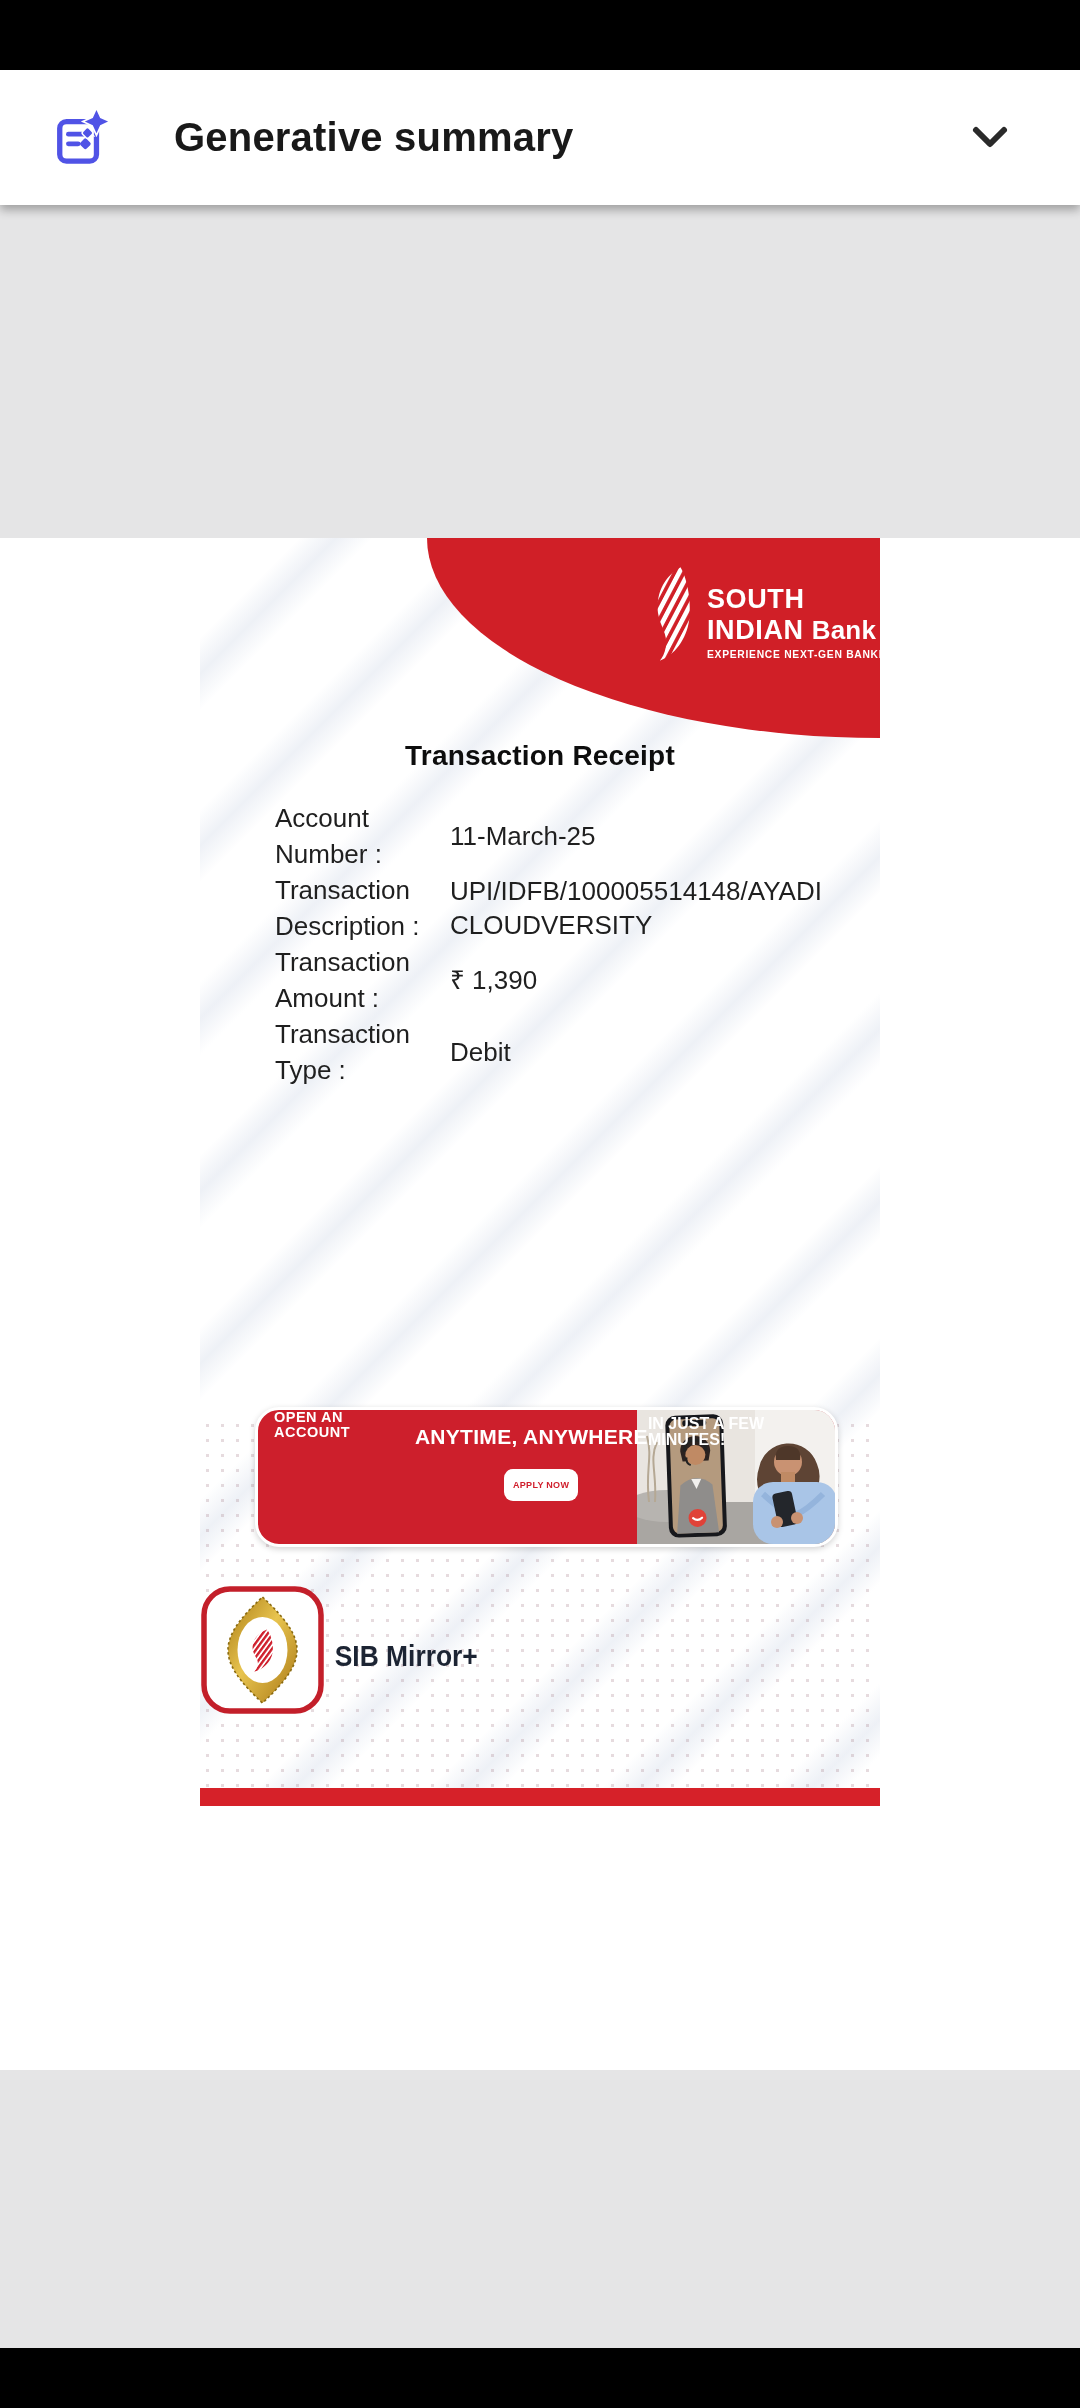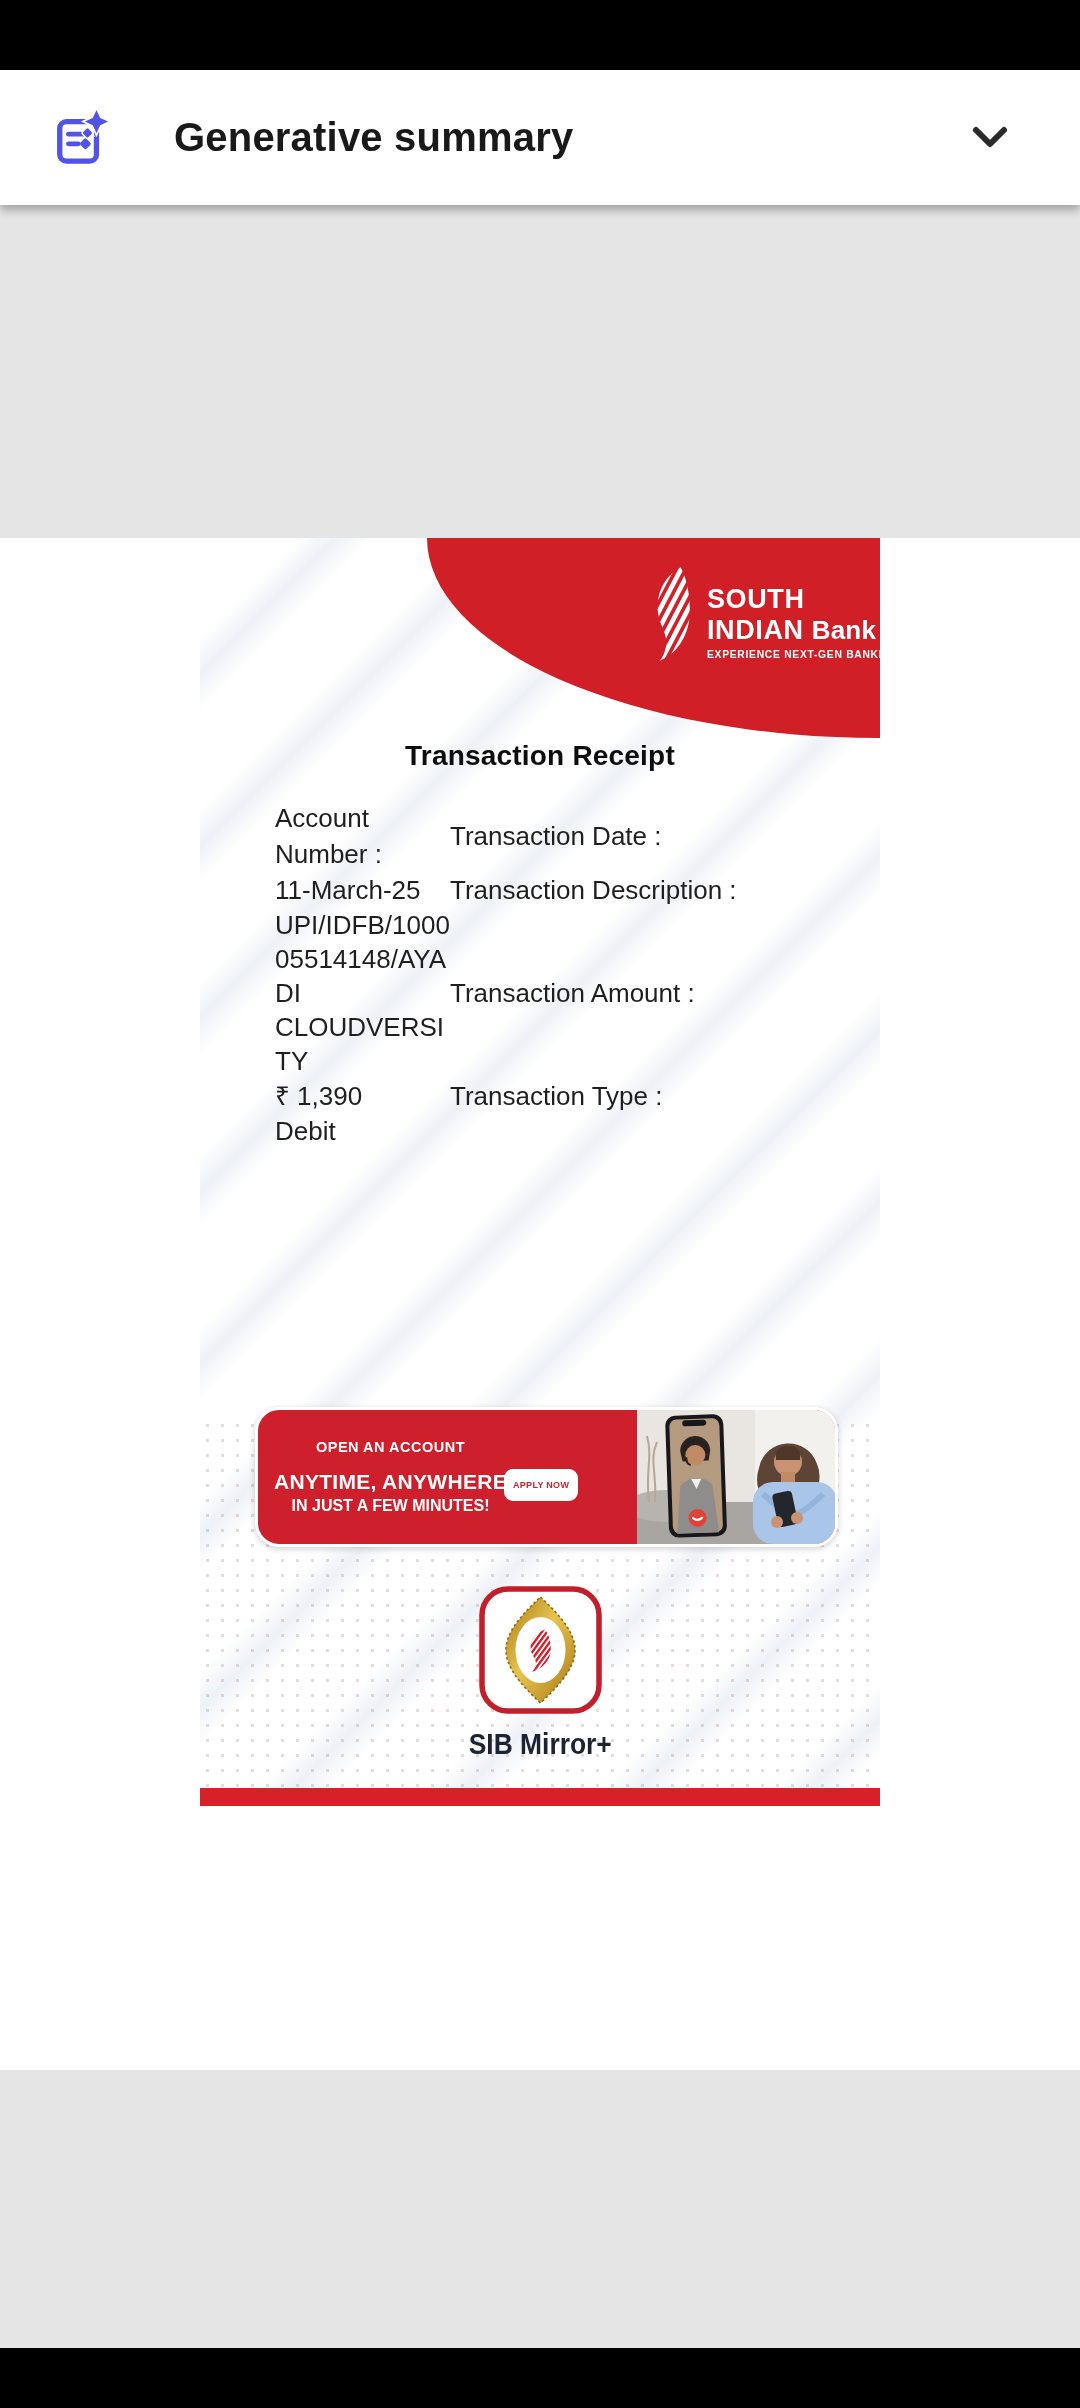--- a/index.html
+++ b/index.html
@@ -56,32 +56,32 @@
   .rows{position:absolute;left:75px;top:262px;width:580px;
     display:grid;grid-template-columns:175px 1fr;align-items:center;
     font-size:26px;color:#1f1f1f;}
   .rows .lbl{line-height:36px;}
   .rows .val{line-height:34px;max-width:425px;overflow-wrap:anywhere;}
 
   
   .banner{position:absolute;left:55px;top:869px;width:583px;height:140px;background:#cd1f2c;
     border:3px solid #ffffff;border-radius:24px;overflow:hidden;box-sizing:border-box;
     box-shadow:0 2px 6px rgba(0,0,0,.18);}
-  .banner-text{position:absolute;left:16px;top:0;height:100%;display:flex;flex-direction:column;
-    justify-content:center;color:#fff;line-height:1;align-items:center;}
+  .banner-text{position:absolute;left:16px;top:0;height:100%;display:flex;flex-direction:row;
+    justify-content:center;color:#fff;line-height:1;}
   .banner-kicker{font-size:14.5px;font-weight:600;letter-spacing:.5px;}
   .banner-headline{font-size:21px;font-weight:800;letter-spacing:.3px;margin-top:16px;white-space:nowrap;}
   .banner-subline{font-size:16px;font-weight:700;margin-top:6px;}
   .apply-btn{position:absolute;left:246px;top:59px;height:18px;padding:16px 9px;background:#fff;border:none;
     border-radius:9px;color:#d01f2c;font-size:9px;font-weight:800;letter-spacing:.3px;
     font-family:"Liberation Sans",sans-serif;display:flex;align-items:center;cursor:pointer;}
   .banner-photo{position:absolute;right:0;top:0;width:198px;height:134px;}
 
   
-  .mirror{position:absolute;left:0;top:1047px;width:100%;display:flex;flex-direction:column;align-items:center;}
+  .mirror{position:absolute;left:0;top:1047px;width:100%;display:flex;flex-direction:row;align-items:center;}
   .mirror-icon{width:125px;height:130px;}
   .mirror-label{margin-top:12px;font-size:30px;font-weight:700;color:#1c2433;
     transform:scaleX(.88);letter-spacing:0;}
 
   .receipt-footer-bar{position:absolute;left:0;bottom:0;width:100%;height:18px;background:#d62129;}
 </style>
 </head>
 <body>
 
 <div class="statusbar"></div>
@@ -123,21 +123,20 @@
           <div class="logo-l1">SOUTH</div>
           <div class="logo-l2"><span>INDIAN</span>&nbsp;<span class="logo-suffix">Bank</span></div>
           <div class="logo-tagline">EXPERIENCE NEXT-GEN BANKING</div>
         </div>
       </div>
 
       <div class="receipt-title">Transaction Receipt</div>
 
       <div class="rows">
         <div class="lbl">Account Number :</div>
-        <div class="lbl">Transaction Date :</div>
         <div class="val">11-March-25</div>
         <div class="lbl">Transaction Description :</div>
         <div class="val">UPI/IDFB/100005514148/AYADI CLOUDVERSITY</div>
         <div class="lbl">Transaction Amount :</div>
         <div class="val">₹ 1,390</div>
         <div class="lbl">Transaction Type :</div>
         <div class="val">Debit</div>
       </div>
 
       <div class="banner">

